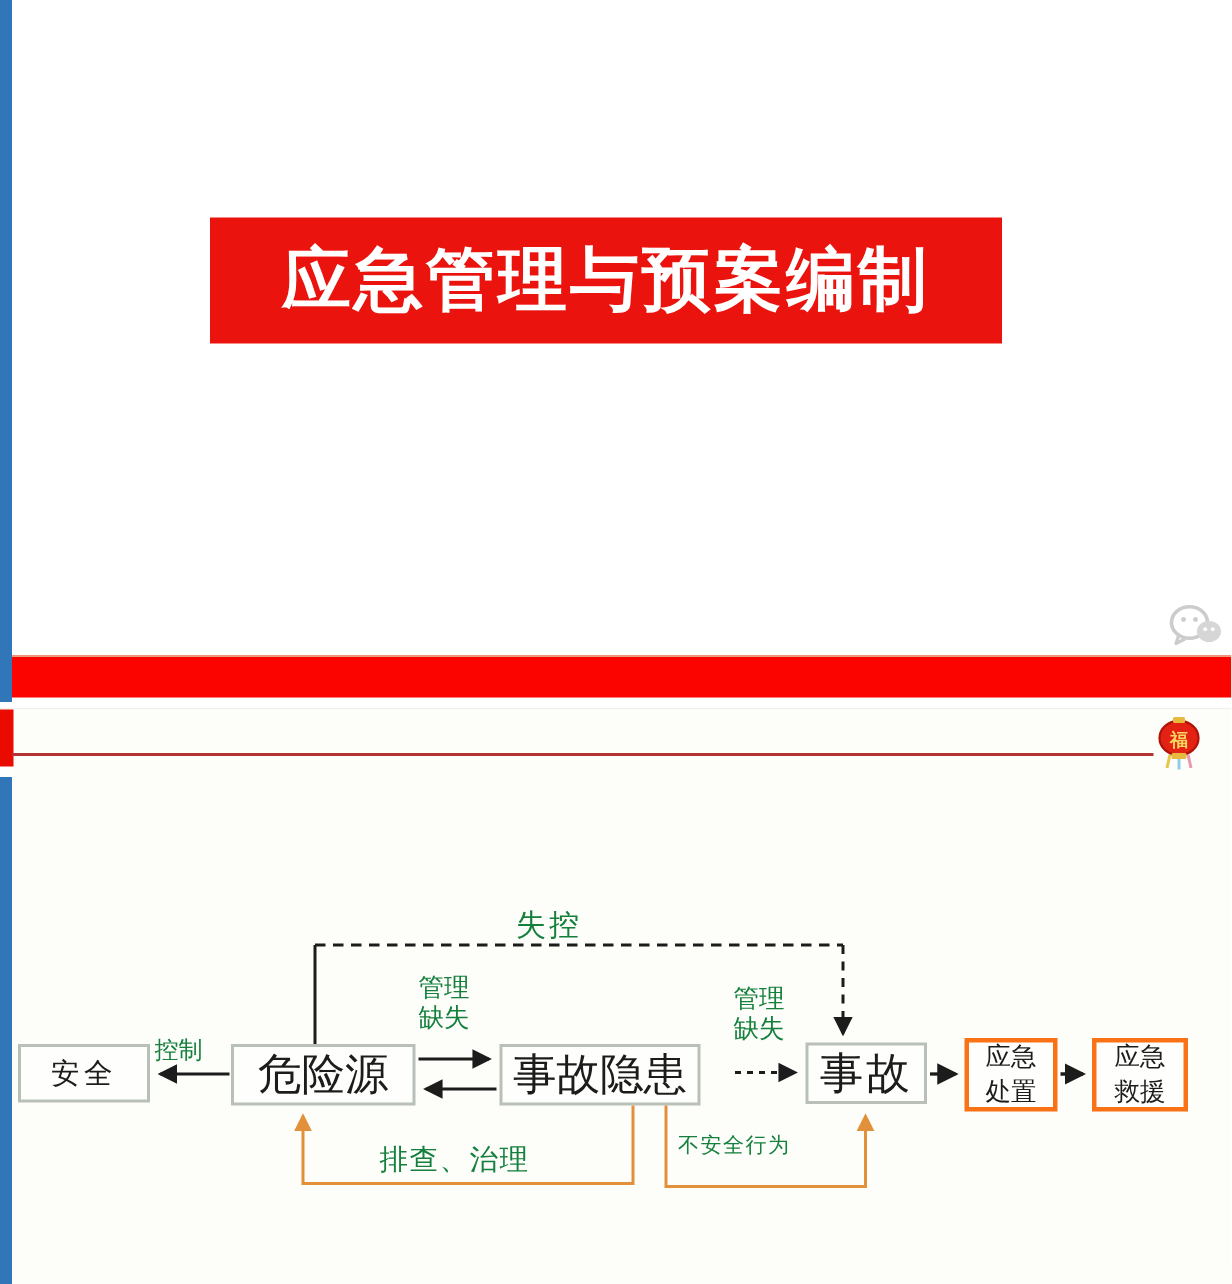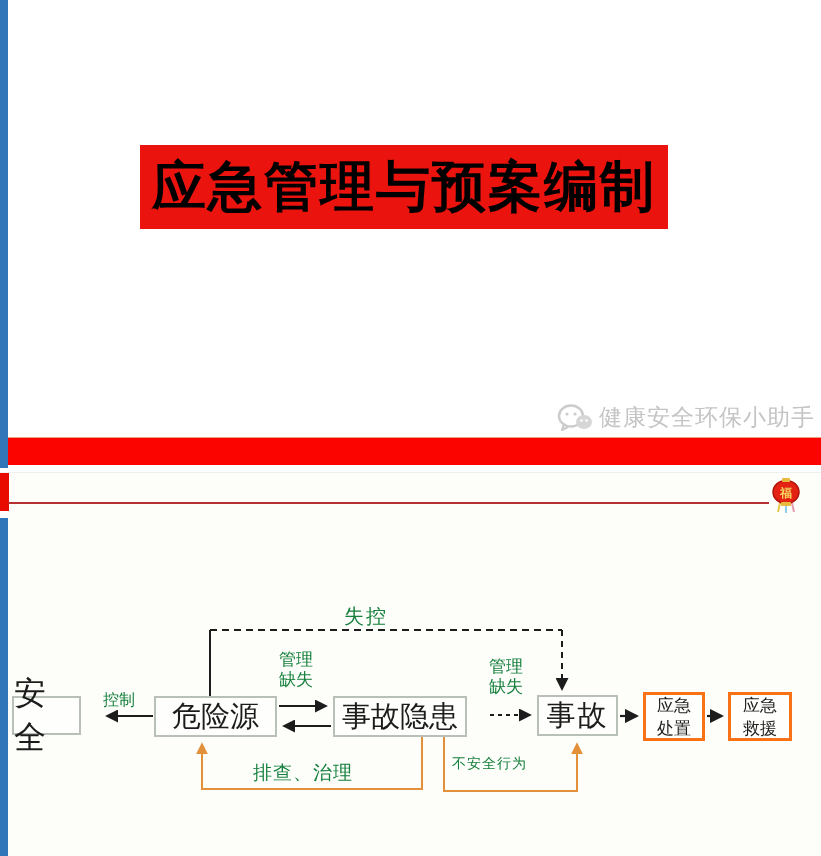--- a/index.html
+++ b/index.html
@@ -6,36 +6,36 @@
   .canvas{position:relative;width:821px;height:856px;background:#ffffff;overflow:hidden;
           font-family:"DejaVu Serif","Liberation Serif",serif;}
   
   .blue-bar{position:absolute;left:0;width:8px;background:#3076b8;}
   .blue-top{top:0;height:468px;}
   .blue-bottom{top:518px;height:338px;}
   .red-block{position:absolute;left:0;top:473px;width:9px;height:38px;background:#e90b00;}
   
   .title-banner{position:absolute;left:140px;top:145px;width:528px;height:84px;
                 background:#ea130d;display:flex;align-items:center;justify-content:center;}
-  .title-banner span{color:#000000;font-weight:bold;font-size:54px;letter-spacing:2px;white-space:nowrap;}
+  .title-banner span{color:#ffffff;font-weight:bold;font-size:46px;letter-spacing:2px;white-space:nowrap;}
   .watermark{position:absolute;top:402px;right:6px;display:flex;align-items:center;gap:6px;}
   .watermark-text{color:#c4c4c4;font-size:23px;font-family:"DejaVu Sans","Liberation Sans",sans-serif;
                   letter-spacing:1px;white-space:nowrap;}
   .footer-bar{position:absolute;left:8px;top:437px;width:813px;height:27px;background:#fb0400;
               border-top:1px solid #e8a07a;}
   .slide-gap-line{position:absolute;left:0;top:472px;width:821px;height:1px;background:rgba(0,0,0,0.06);}
   
   .slide2-bg{position:absolute;left:8px;top:473px;width:813px;height:383px;background:#fdfdfa;}
   .red-divider{position:absolute;left:8px;top:502px;width:761px;height:2px;background:#b63232;}
   .lantern{position:absolute;left:769px;top:476px;width:34px;height:38px;}
   
   .fbox{position:absolute;box-sizing:border-box;background:#fefefc;border:2px solid #b9c0b7;
         display:flex;align-items:center;justify-content:center;color:#1c1c1c;}
   .fbox.small{flex-direction:column;line-height:1.3;font-size:17px;border:3px solid #f97316;}
-  .b-safety{left:12px;top:696px;width:69px;height:39px;font-size:32px;letter-spacing:3px;}
+  .b-safety{left:12px;top:696px;width:88px;height:39px;font-size:19px;letter-spacing:3px;}
   .b-hazard{left:154px;top:696px;width:123px;height:41px;font-size:29px;}
   .b-hidden{left:333px;top:696px;width:134px;height:41px;font-size:29px;}
   .b-accident{left:537px;top:695px;width:81px;height:41px;font-size:29px;letter-spacing:2px;}
   .b-response{left:643px;top:692px;width:62px;height:49px;}
   .b-rescue{left:728px;top:692px;width:64px;height:49px;}
   
   .elabel{position:absolute;color:#15803d;white-space:nowrap;}
   .l-control{left:103px;top:690px;font-size:16px;}
   .l-shikong{left:344px;top:603px;font-size:20px;letter-spacing:2px;}
   .l-guanli{font-size:17px;line-height:1.15;text-align:left;}
@@ -64,21 +64,20 @@
         <svg width="36" height="30" viewBox="0 0 36 30">
           <ellipse cx="14" cy="13" rx="12" ry="10.5" fill="none" stroke="#cccccc" stroke-width="2.4"></ellipse>
           <path d="M7,21 l-2,6 l6,-3" fill="none" stroke="#cccccc" stroke-width="2.2" stroke-linejoin="round"></path>
           <circle cx="10" cy="11" r="1.6" fill="#cccccc"></circle>
           <circle cx="18" cy="11" r="1.6" fill="#cccccc"></circle>
           <ellipse cx="27" cy="19" rx="8" ry="7" fill="#d6d6d6"></ellipse>
           <circle cx="24.5" cy="17.5" r="1.3" fill="#ffffff"></circle>
           <circle cx="29.5" cy="17.5" r="1.3" fill="#ffffff"></circle>
         </svg>
       </span>
-      <span class="watermark-text">健康安全环保小助手</span>
     </div>
 
     <div class="footer-bar"></div>
   </div>
 
   <div class="slide-gap-line"></div>
 
   <div>
     <div class="slide2-bg"></div>
     <div class="red-block"></div>

